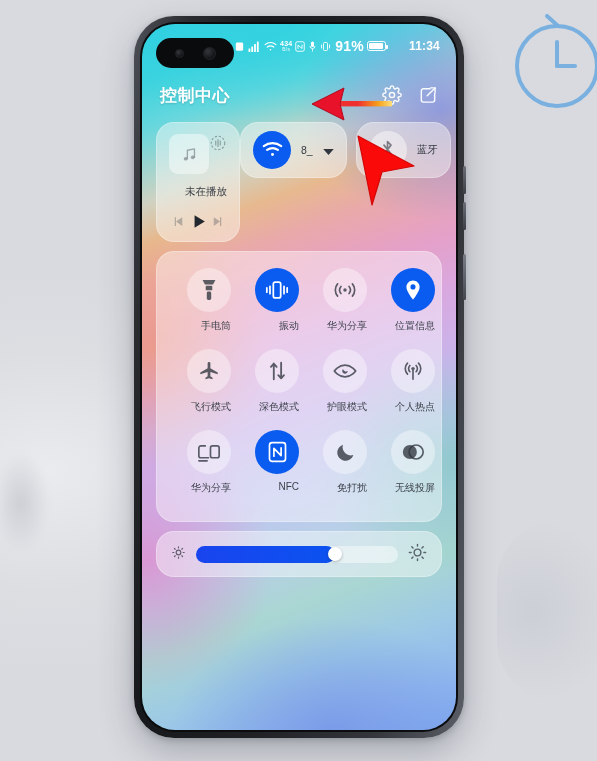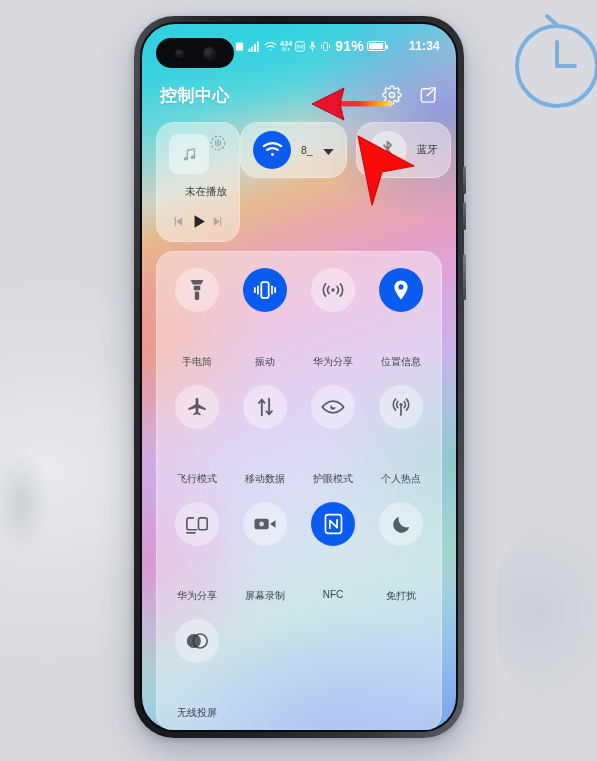--- a/index.html
+++ b/index.html
@@ -201,21 +201,21 @@
   }
   .conn-ico.on  { background: #0a5bef; color: #fff; }
   .conn-ico.off { background: rgba(255,255,255,.45); color: rgba(55,60,70,.62); }
   .conn-label { font-size: 10.5px; color: #353a42; white-space: nowrap; overflow: hidden;
                 text-overflow: ellipsis; }
   .conn-caret { margin-left: auto; color: #32373f; flex-shrink: 0; }
 
   
   #toggle-card { margin-top: 9px; padding: 16px 6px 10px; }
   #toggle-grid { display: grid; grid-template-columns: repeat(4, 1fr); row-gap: 16px; }
-  .tile { display: flex; flex-direction: column; align-items: center; cursor: pointer; gap: 36px; }
+  .tile { display: flex; flex-direction: column; align-items: flex-end; cursor: pointer; }
   .tile-ico {
     width: 44px; height: 44px; border-radius: 50%;
     display: flex; align-items: center; justify-content: center;
     background: rgba(255,255,255,.38);
     color: rgba(48,53,62,.78);
   }
   .tile-ico.on { background: #0a5bef; color: #fff; }
   .tile-label {
     margin-top: 7px; font-size: 10px; color: #3a3f48; font-weight: 500;
     display: flex; align-items: center; gap: 4px; white-space: nowrap;
@@ -497,21 +497,21 @@
               </div>
 
               <div class="tile">
                 <span class="tile-ico">
                   <svg width="20" height="22" viewBox="0 0 20 24" fill="none" stroke="currentColor" stroke-width="2" stroke-linecap="round" stroke-linejoin="round">
                     <path d="M6.5 21V4M6.5 4L3.4 7.4M6.5 4l3.1 3.4"></path>
                     <path d="M14.5 3v17M14.5 20l3.1-3.4M14.5 20l-3.1-3.4"></path>
                   </svg>
                 </span>
                 <span class="tile-label">
-                  <span>移动数据</span>
+                  <span>深色模式</span>
                 </span>
               </div>
 
 
               <div class="tile">
                 <span class="tile-ico">
                   <svg width="24" height="18" viewBox="0 0 26 18" fill="none" stroke="currentColor" stroke-width="1.8">
                     <path d="M1.5 9S5.6 2.6 13 2.6 24.5 9 24.5 9 20.4 15.4 13 15.4 1.5 9 1.5 9z"></path>
                     <path d="M16 9a3 3 0 1 1-5.2-2.1A3.6 3.6 0 0 0 16 9z" fill="currentColor" stroke="none"></path>
                   </svg>
@@ -541,32 +541,20 @@
                     <path d="M12.5 16.2H4.2A2.2 2.2 0 0 1 2 14V5.6a2.2 2.2 0 0 1 2.2-2.2H9"></path>
                     <path d="M2 19.6h9"></path>
                     <rect x="14.6" y="3.4" width="9.4" height="12.8" rx="2.2"></rect>
                   </svg>
                 </span>
                 <span class="tile-label">
                   <span>华为分享</span>
                 </span>
               </div>
 
-              <div class="tile">
-                <span class="tile-ico">
-                  <svg width="24" height="18" viewBox="0 0 26 18" fill="currentColor">
-                    <rect x="1.6" y="3.2" width="15.4" height="11.6" rx="2.4"></rect>
-                    <path d="M18.6 9l5.8-4v8z"></path>
-                    <circle cx="9.3" cy="9" r="2.6" fill="#d8dade"></circle>
-                  </svg>
-                </span>
-                <span class="tile-label">
-                  <span>屏幕录制</span>
-                </span>
-              </div>
 
               <div class="tile">
                 <span class="tile-ico on">
                   <svg width="21" height="22" viewBox="0 0 20 22" fill="none" stroke="currentColor" stroke-width="1.7">
                     <rect x="2" y="1.6" width="16" height="18.8" rx="2.6"></rect>
                     <path d="M6.4 15.2V7.4l7.2 7.2V6.8" stroke-linecap="round" stroke-linejoin="round"></path>
                   </svg>
                 </span>
                 <span class="tile-label">
                   <span>NFC</span>

